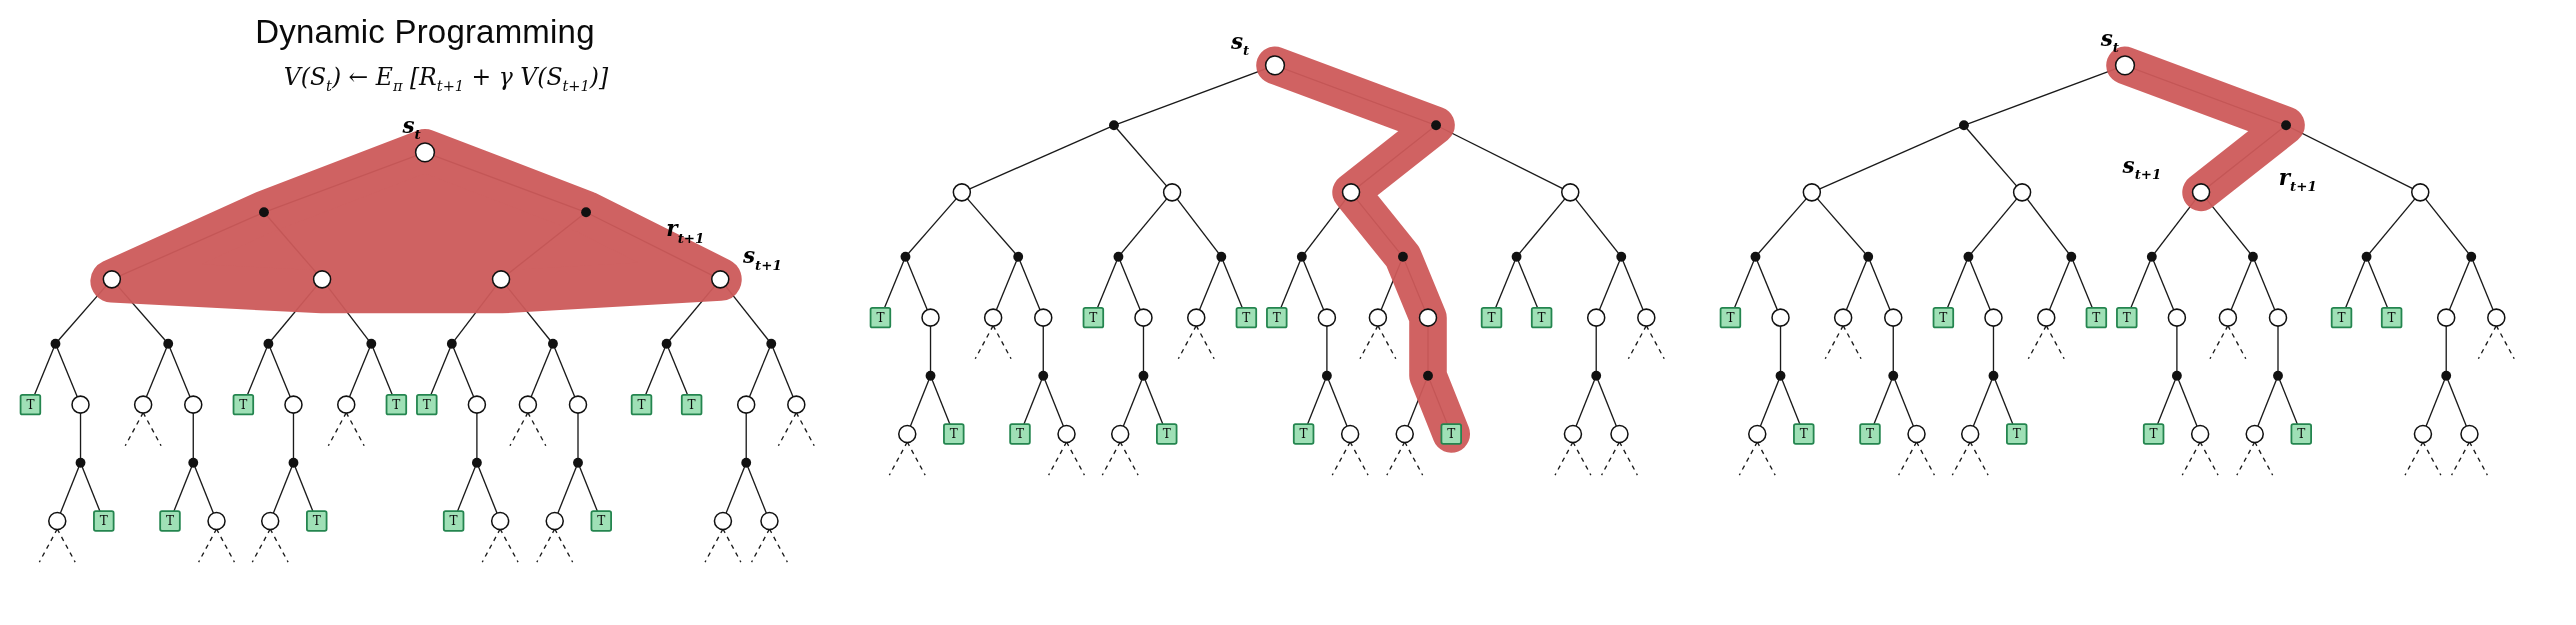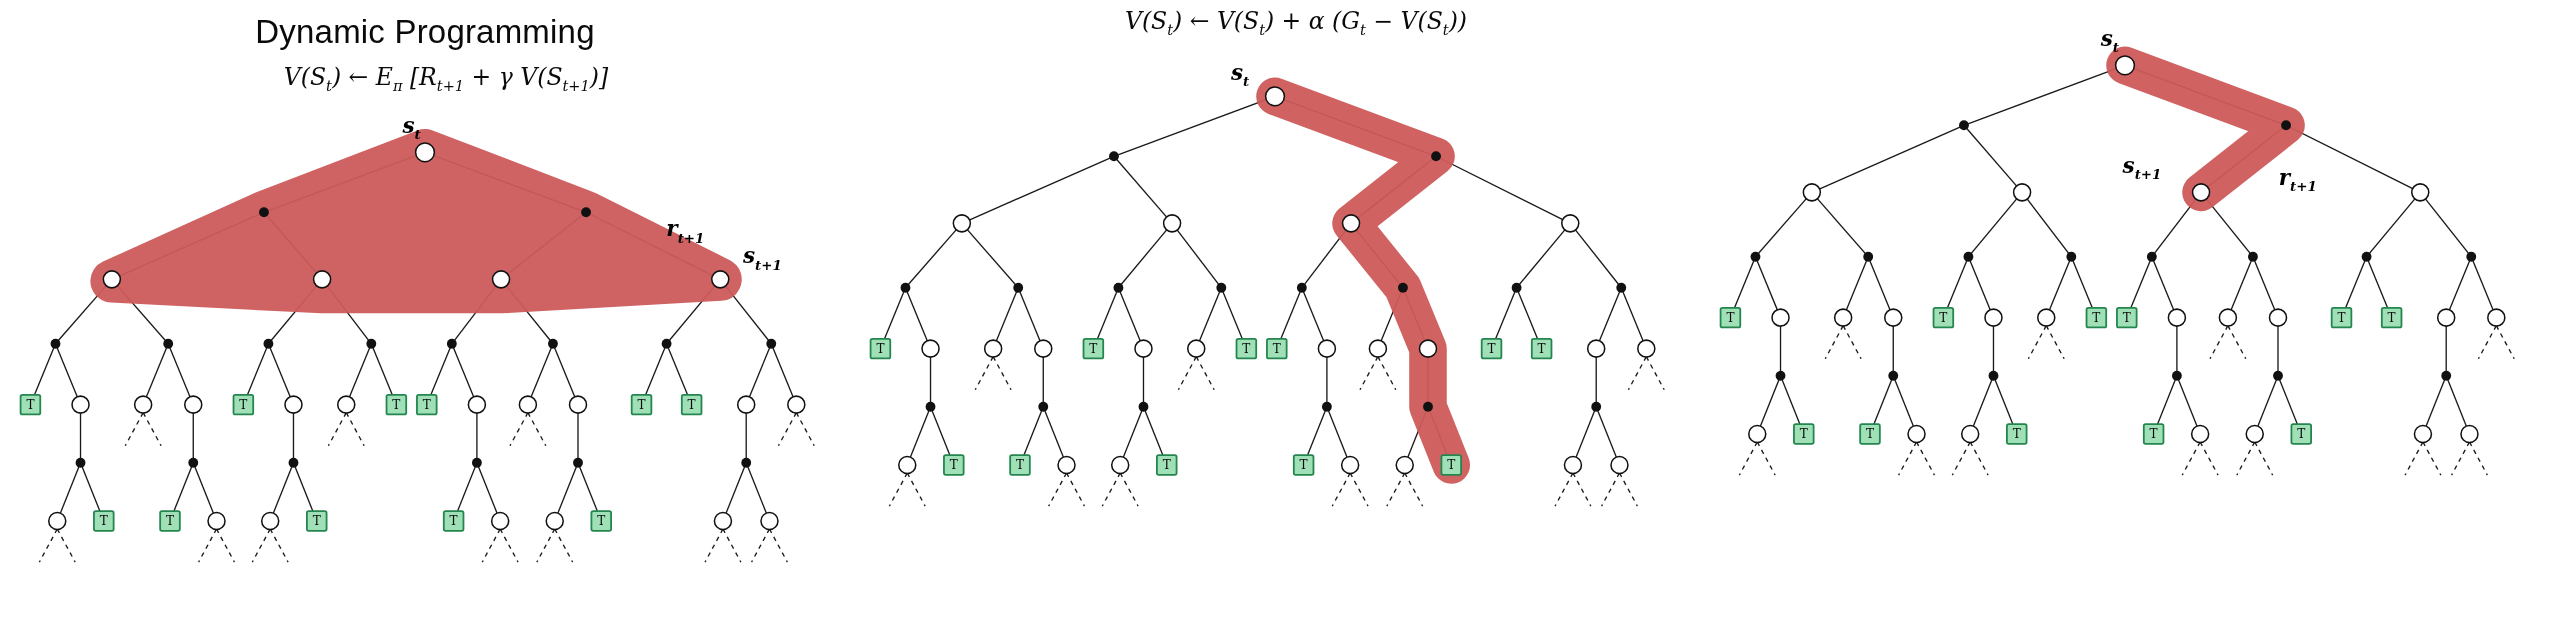--- a/index.html
+++ b/index.html
@@ -157,21 +157,20 @@
         </g>
         <g>
           <text x="460" y="36" text-anchor="middle" font-size="24" font-family="&quot;DejaVu Serif&quot;,&quot;Liberation Serif&quot;,serif" font-style="italic" font-weight="bold" fill="#000">s<tspan dy="7" font-size="15">t</tspan></text>
           <text x="766" y="152" text-anchor="middle" font-size="24" font-family="&quot;DejaVu Serif&quot;,&quot;Liberation Serif&quot;,serif" font-style="italic" font-weight="bold" fill="#000">r<tspan dy="7" font-size="15">t+1</tspan></text>
           <text x="852" y="182" text-anchor="middle" font-size="24" font-family="&quot;DejaVu Serif&quot;,&quot;Liberation Serif&quot;,serif" font-style="italic" font-weight="bold" fill="#000">s<tspan dy="7" font-size="15">t+1</tspan></text>
         </g>
       </svg>
   </section>
 
   <section class="panel">
-    <div class="formula"><span>V(S</span><sub>t</sub><span>) ← V(S</span><sub>t</sub><span>) + α (G</span><sub>t</sub><span> − V(S</span><sub>t</sub><span>))</span></div>
     <svg class="tree" width="850" height="488" viewBox="0 0 950 540">
         <g>
           <line x1="475" y1="58" x2="295" y2="125" stroke="#1a1a1a" stroke-width="1.5"></line>
           <line x1="475" y1="58" x2="655" y2="125" stroke="#1a1a1a" stroke-width="1.5"></line>
           <line x1="295" y1="125" x2="125" y2="200" stroke="#1a1a1a" stroke-width="1.5"></line>
           <line x1="295" y1="125" x2="360" y2="200" stroke="#1a1a1a" stroke-width="1.5"></line>
           <line x1="655" y1="125" x2="560" y2="200" stroke="#1a1a1a" stroke-width="1.5"></line>
           <line x1="655" y1="125" x2="805" y2="200" stroke="#1a1a1a" stroke-width="1.5"></line>
           <line x1="125" y1="200" x2="62" y2="272" stroke="#1a1a1a" stroke-width="1.5"></line>
           <line x1="125" y1="200" x2="188" y2="272" stroke="#1a1a1a" stroke-width="1.5"></line>

